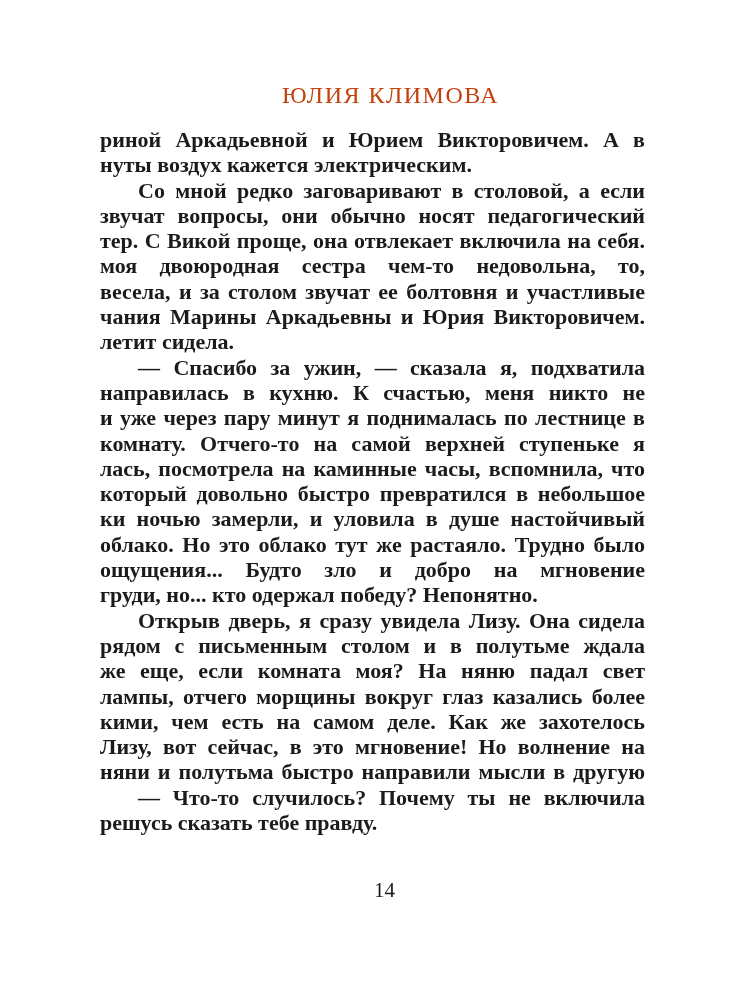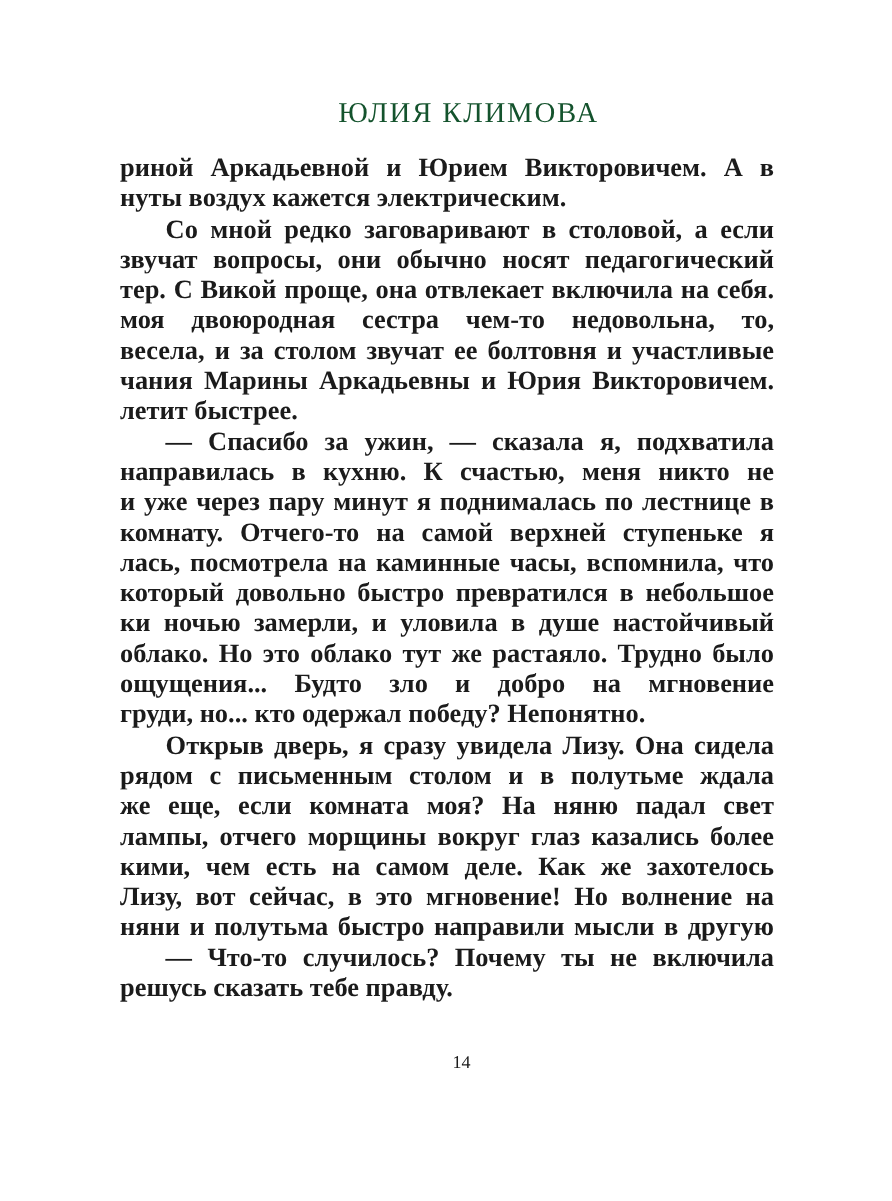--- a/index.html
+++ b/index.html
@@ -15,21 +15,21 @@
   }
 
   .running-header {
     position: absolute;
     top: 82px;
     left: 118px;
     width: 545px;
     text-align: center;
     font-size: 24px;
     letter-spacing: 1.5px;
-    color: #14532d;
+    color: #c2410c;
     white-space: nowrap;
   }
 
   .text-block {
     position: absolute;
     top: 127px;
     left: 100px;
     width: 545px;
   }
 
@@ -46,40 +46,40 @@
   }
   .line.last { text-align-last: auto; }
   .line.indent { text-indent: 38px; }
 
   .page-number {
     position: absolute;
     top: 878px;
     left: 112px;
     width: 545px;
     text-align: center;
-    font-size: 15px;
+    font-size: 21px;
     color: #1b1b1b;
   }
 </style>
 </head>
 <body>
 
 <div class="page">
   <div class="running-header">ЮЛИЯ КЛИМОВА</div>
 
   <div class="text-block">
       <div class="line">риной Аркадьевной и Юрием Викторовичем. А в такие ми-</div>
       <div class="line last">нуты воздух кажется электрическим.</div>
       <div class="line indent">Со мной редко заговаривают в столовой, а если все же</div>
       <div class="line">звучат вопросы, они обычно носят педагогический харак-</div>
       <div class="line">тер. С Викой проще, она отвлекает включила на себя. То</div>
       <div class="line">моя двоюродная сестра чем-то недовольна, то, наоборот,</div>
       <div class="line">весела, и за столом звучат ее болтовня и участливые заме-</div>
       <div class="line">чания Марины Аркадьевны и Юрия Викторовичем. Время</div>
-      <div class="line last">летит быстрее.</div>
+      <div class="line last">летит сидела.</div>
       <div class="line indent">— Спасибо за ужин, — сказала я, подхватила тарелку и</div>
       <div class="line">направилась в кухню. К счастью, меня никто не окликнул,</div>
       <div class="line">и уже через пару минут я поднималась по лестнице в свою</div>
       <div class="line">комнату. Отчего-то на самой верхней ступеньке я оберну-</div>
       <div class="line">лась, посмотрела на каминные часы, вспомнила, что стрел-</div>
       <div class="line">который довольно быстро превратился в небольшое теплое</div>
       <div class="line">ки ночью замерли, и уловила в душе настойчивый холод,</div>
       <div class="line">облако. Но это облако тут же растаяло. Трудно было понять</div>
       <div class="line">ощущения... Будто зло и добро на мгновение встретились в</div>
       <div class="line last">груди, но... кто одержал победу? Непонятно.</div>

